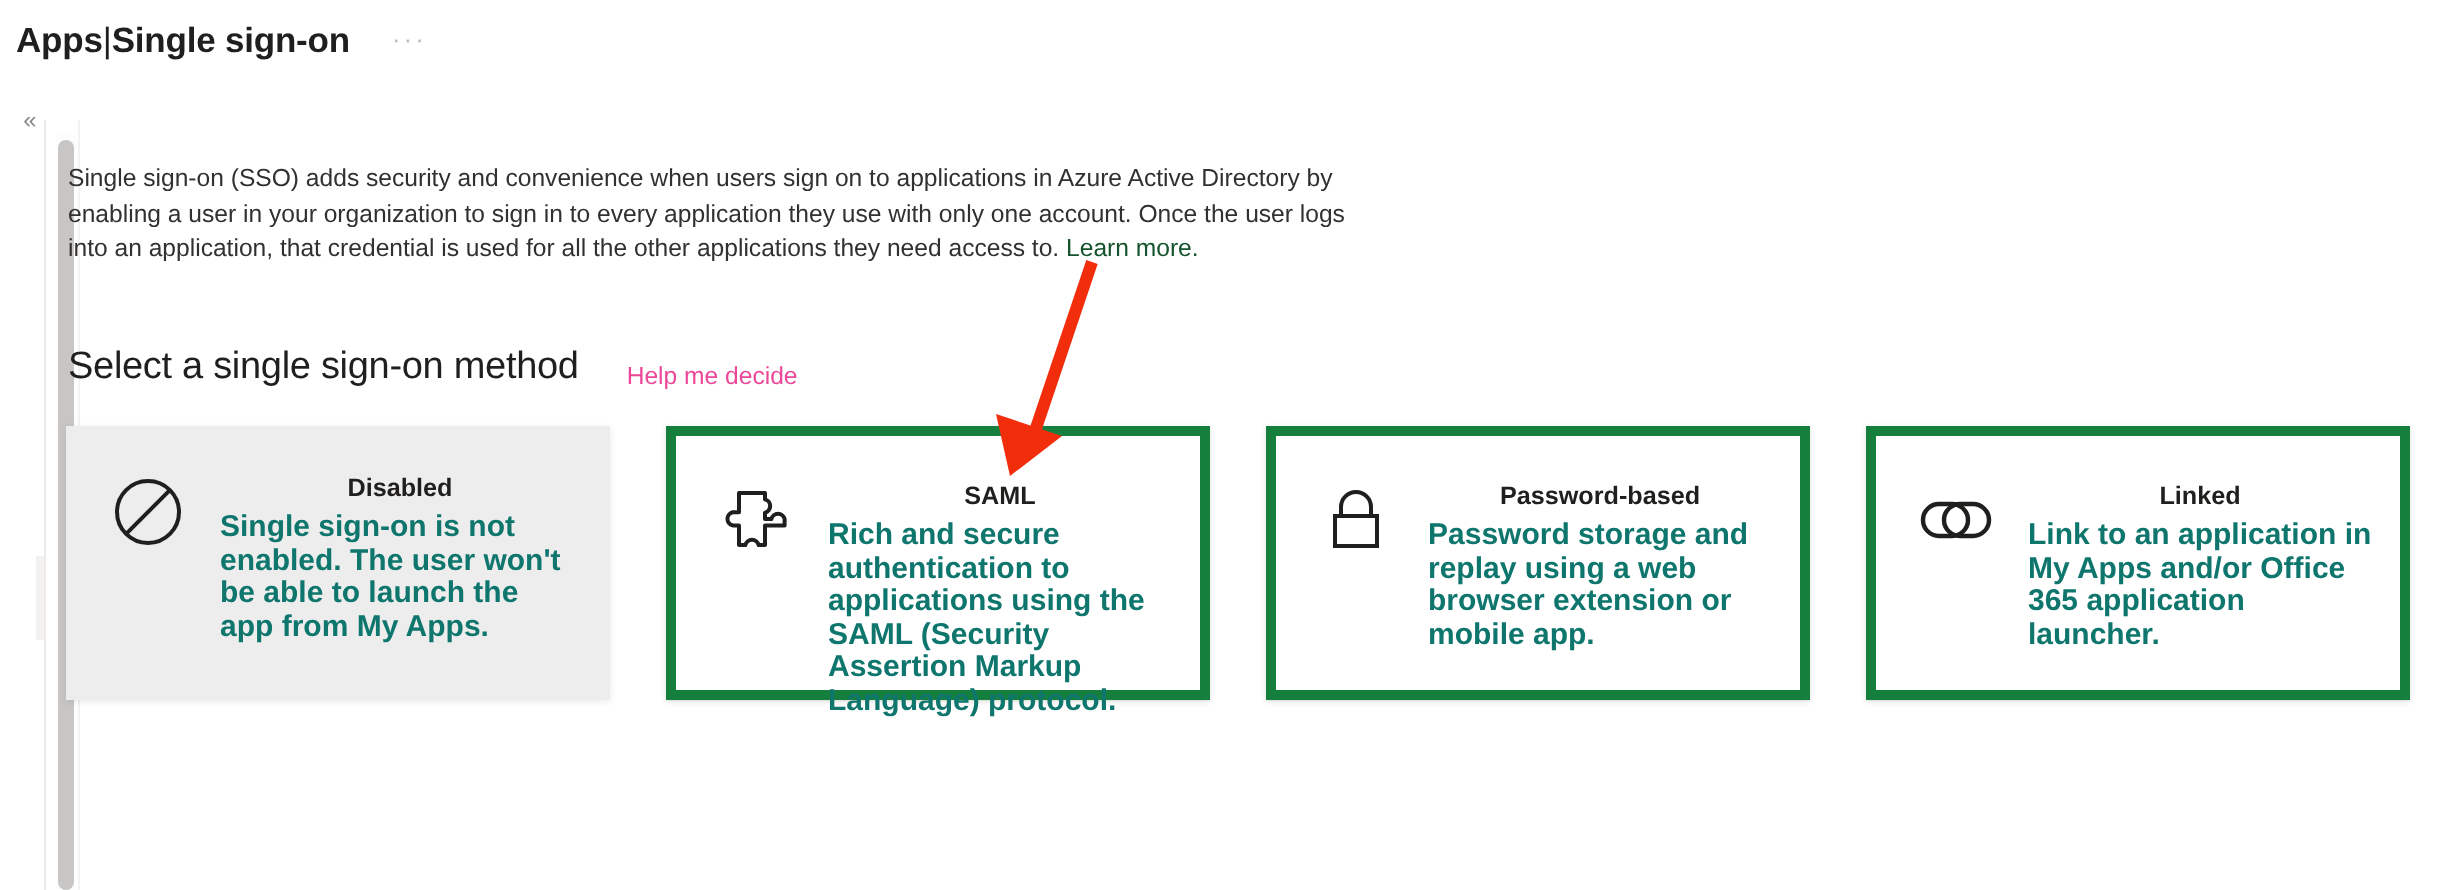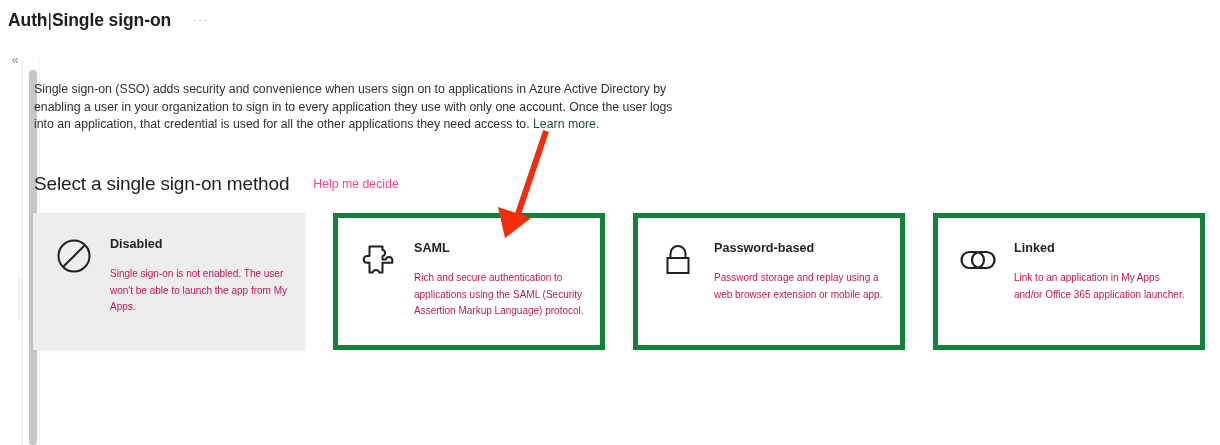--- a/index.html
+++ b/index.html
@@ -102,21 +102,21 @@
     font-size: 12.3px;
     line-height: 17.5px;
     color: #323130;
   }
   .intro a {
     color: #14532d;
     text-decoration: none;
   }
   .section-head {
     display: flex;
-    align-items: center;
+    align-items: flex-end;
     margin-top: 39px;
   }
   .section-title {
     font-size: 19px;
     font-weight: 400;
     color: #201f1e;
     letter-spacing: -0.15px;
   }
   .help-link {
     margin-left: 24px;
@@ -160,46 +160,48 @@
     display: flex;
     align-items: center;
     justify-content: center;
   }
   .card-icon svg { display: block; }
   .card-text { padding-top: 4px; }
   .card-title {
     font-size: 12.6px;
     font-weight: 700;
     color: #201f1e;
-    margin-bottom: 13px;
+    margin-bottom: 3px;
     line-height: 17px;
+    text-align: center;
   }
   .card-desc {
-    font-size: 10px;
+    font-size: 15px;
     line-height: 16.5px;
-    color: #be185d;
+    color: #0f766e;
     max-width: 195px;
+    font-weight: bold;
   }
 
   
   .annotation {
     position: absolute;
     left: 0; top: 0;
     width: 1220px; height: 445px;
     pointer-events: none;
   }
 </style>
 </head>
 <body>
 
 <div class="page">
 
   <div class="header">
     <div class="title">
-      <span class="strong">Auth</span><span class="sep">|</span><span class="light">Single sign-on</span>
+      <span class="strong">Apps</span><span class="sep">|</span><span class="light">Single sign-on</span>
     </div>
     <div class="more-menu">···</div>
   </div>
 
   <div class="collapse-btn">«</div>
   <div class="rail-divider"></div>
   <div class="rail-mark"></div>
   <div class="scroll-track"></div>
   <div class="scroll-thumb"></div>
   <div class="rail-divider2"></div>

